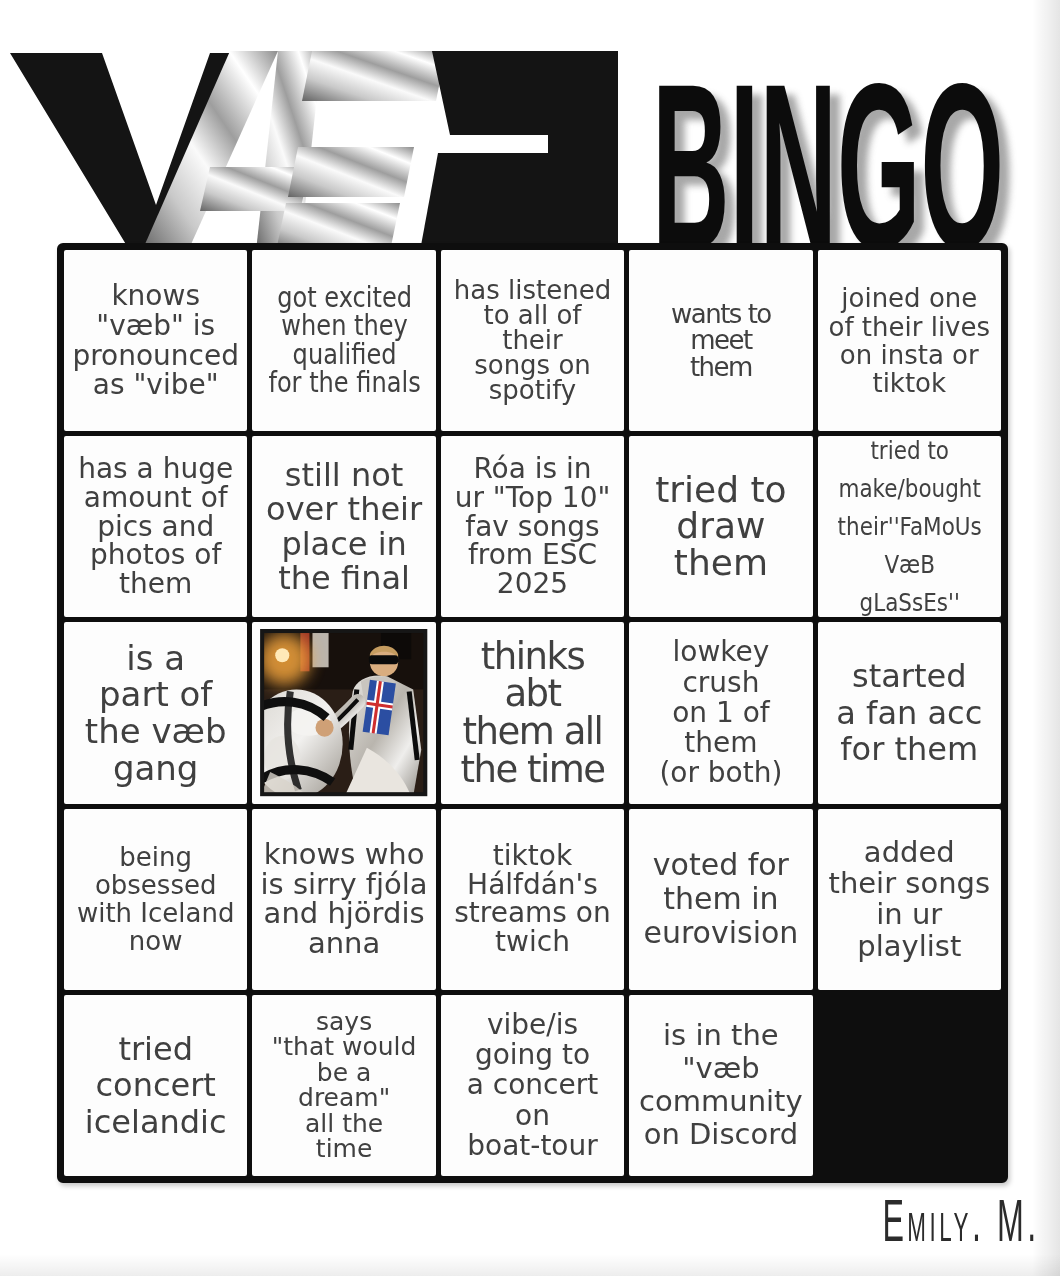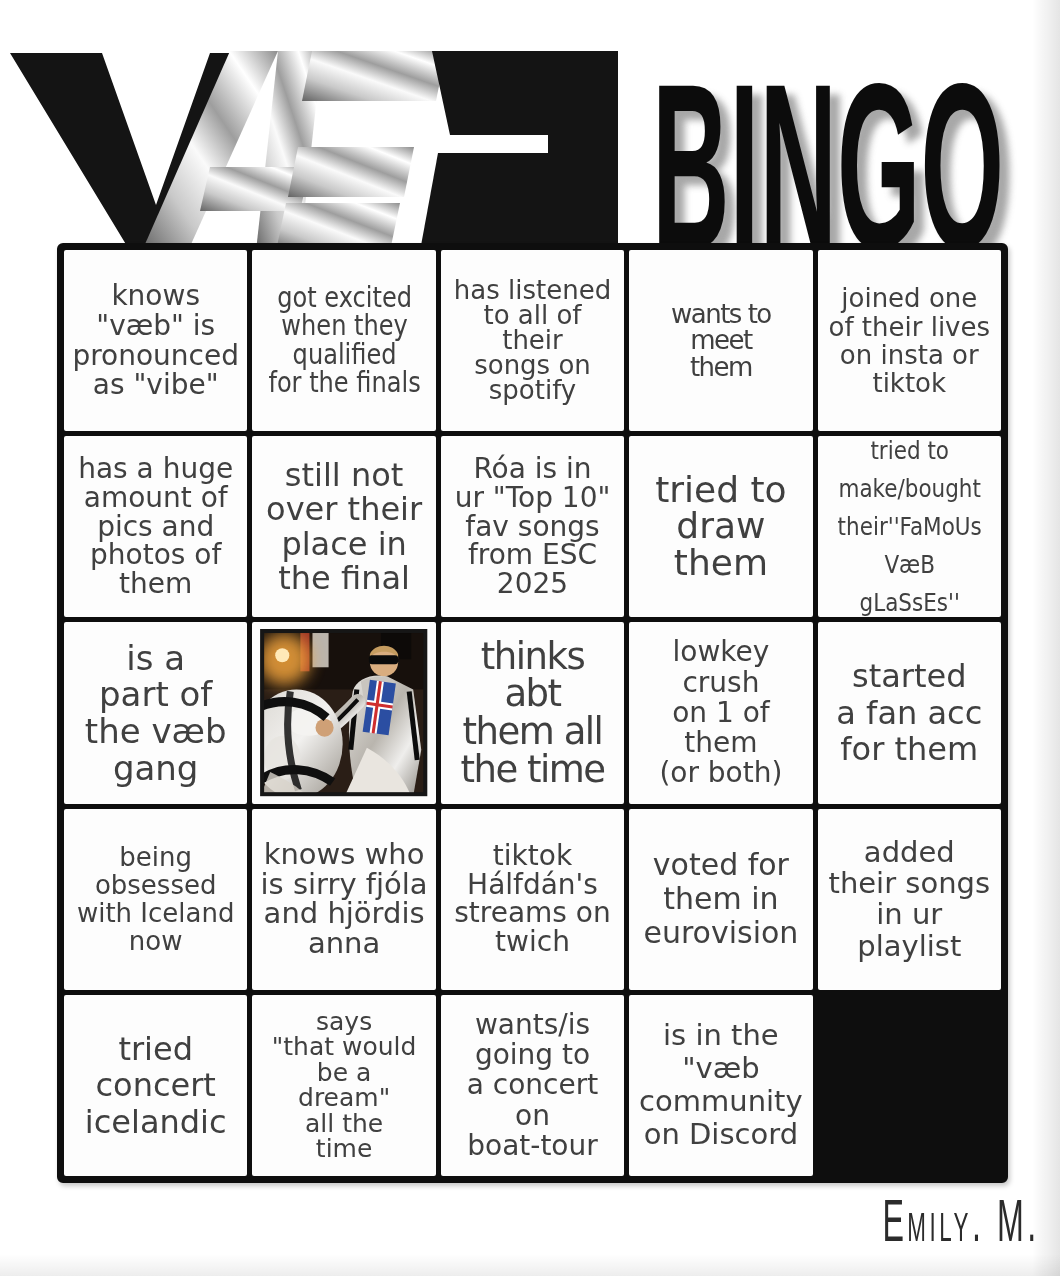--- a/index.html
+++ b/index.html
@@ -326,21 +326,21 @@
     </div>
   <div class="cell f25 lh10">
       <span class="txt">says
 "that would
 be a
 dream"
 all the
 time</span>
     </div>
   <div class="cell f28 lh105">
-      <span class="txt">wants/is
+      <span class="txt">vibe/is
 going to
 a concert
 on
 boat-tour</span>
     </div>
   <div class="cell f29 lh11">
       <span class="txt">is in the
 "væb
 community
 on Discord</span>

